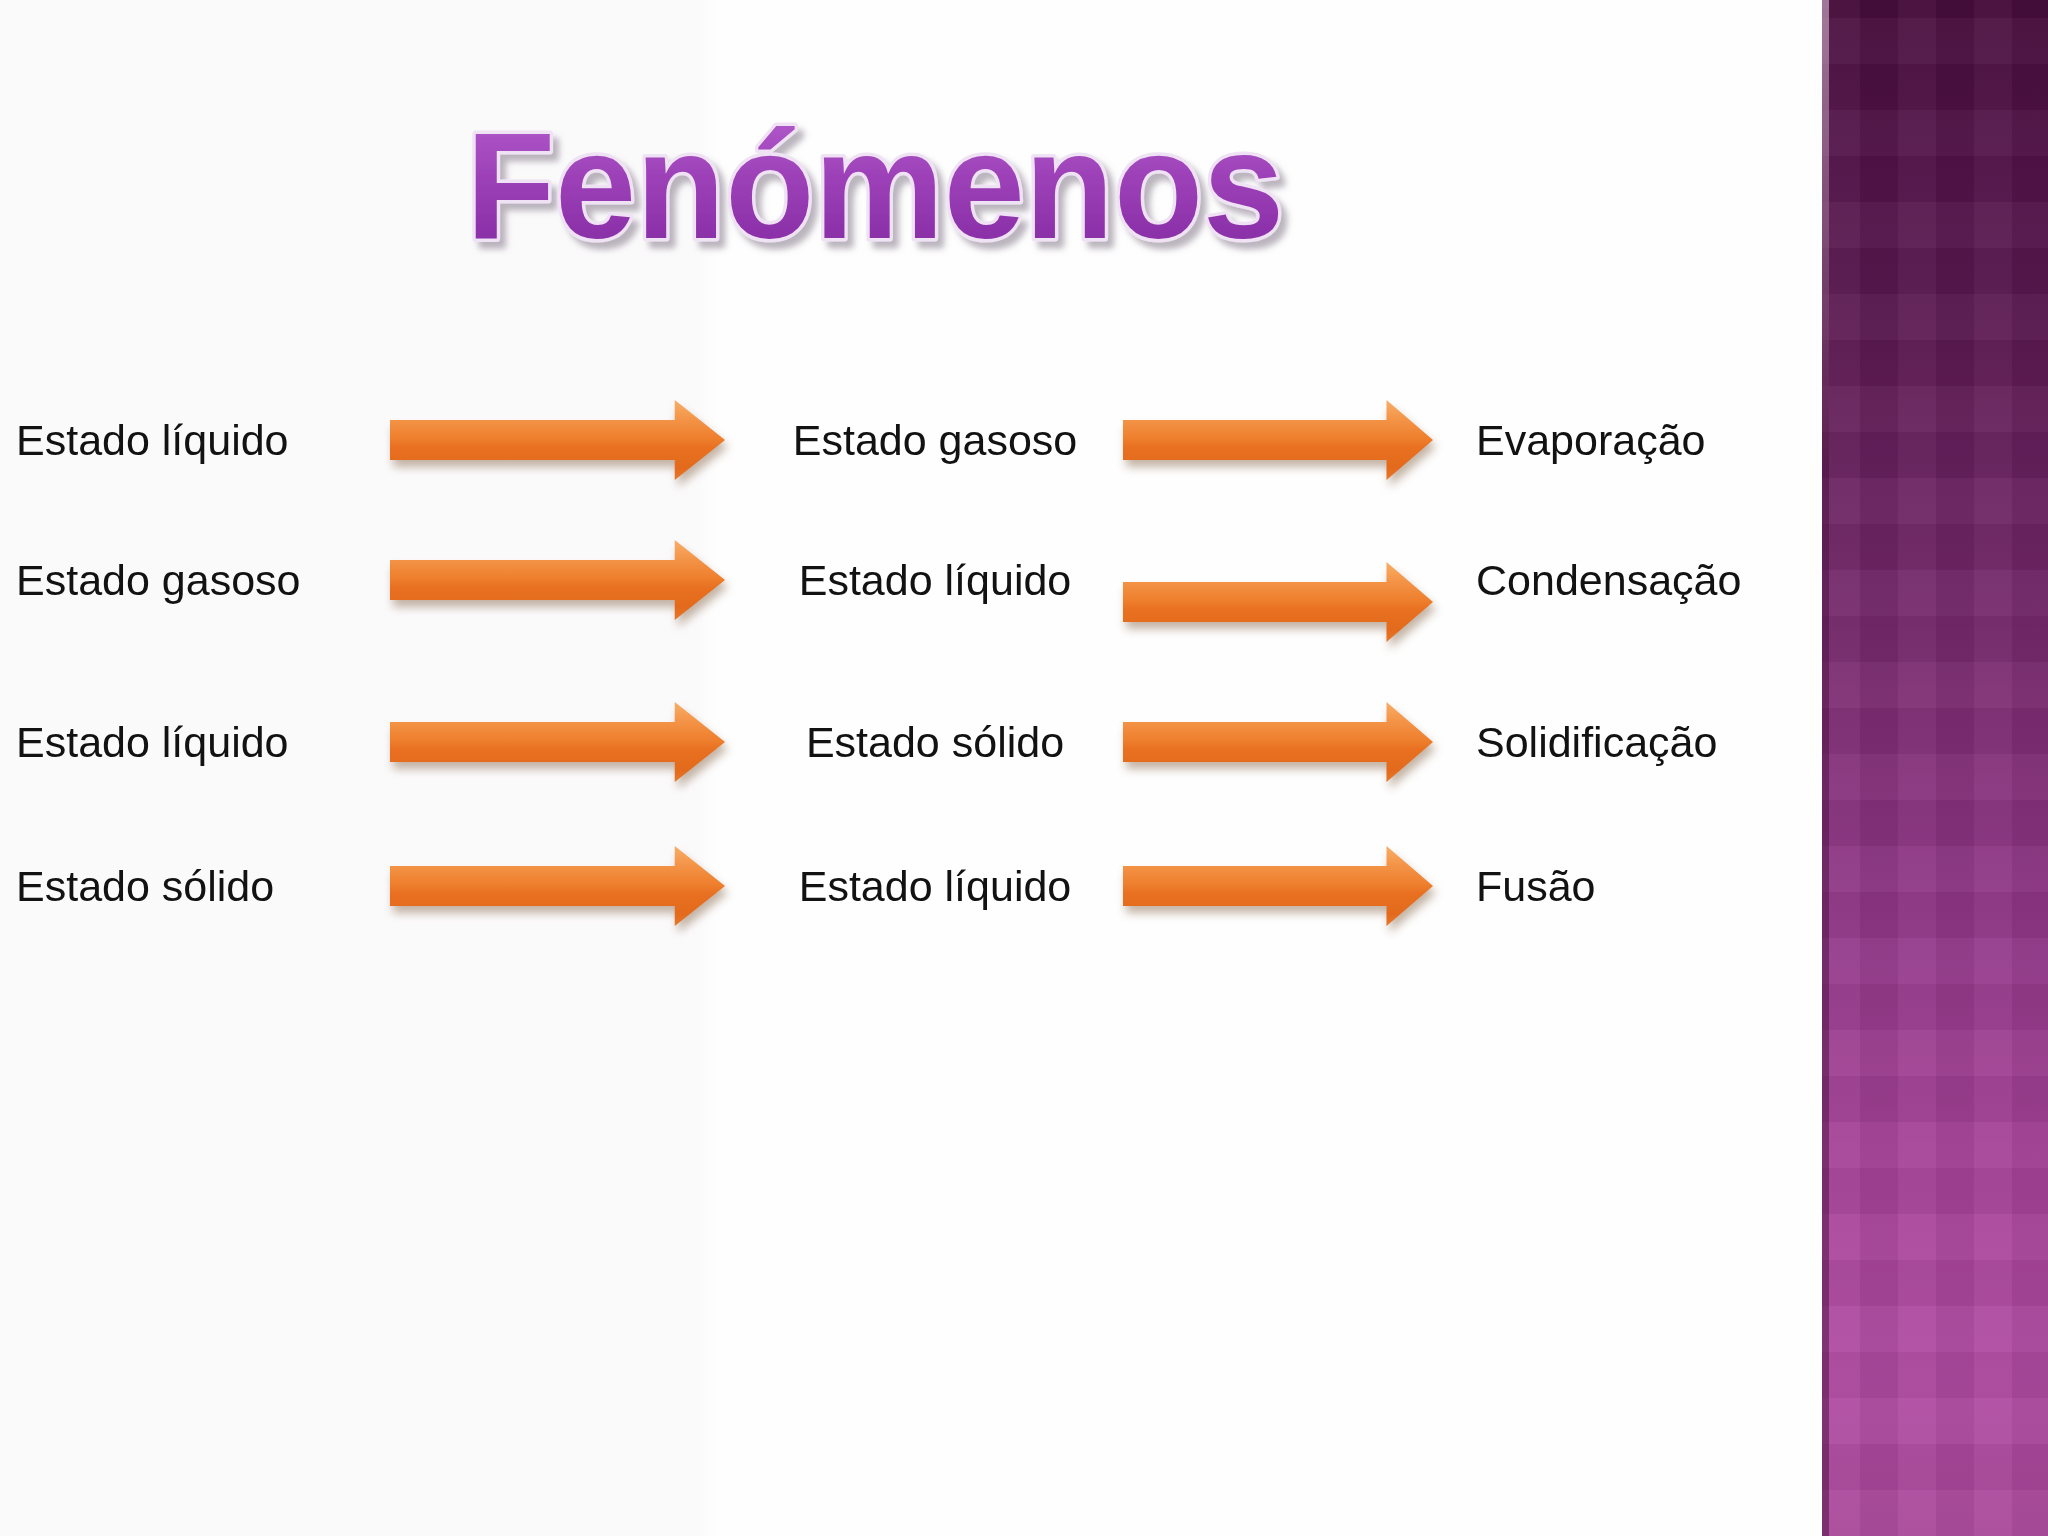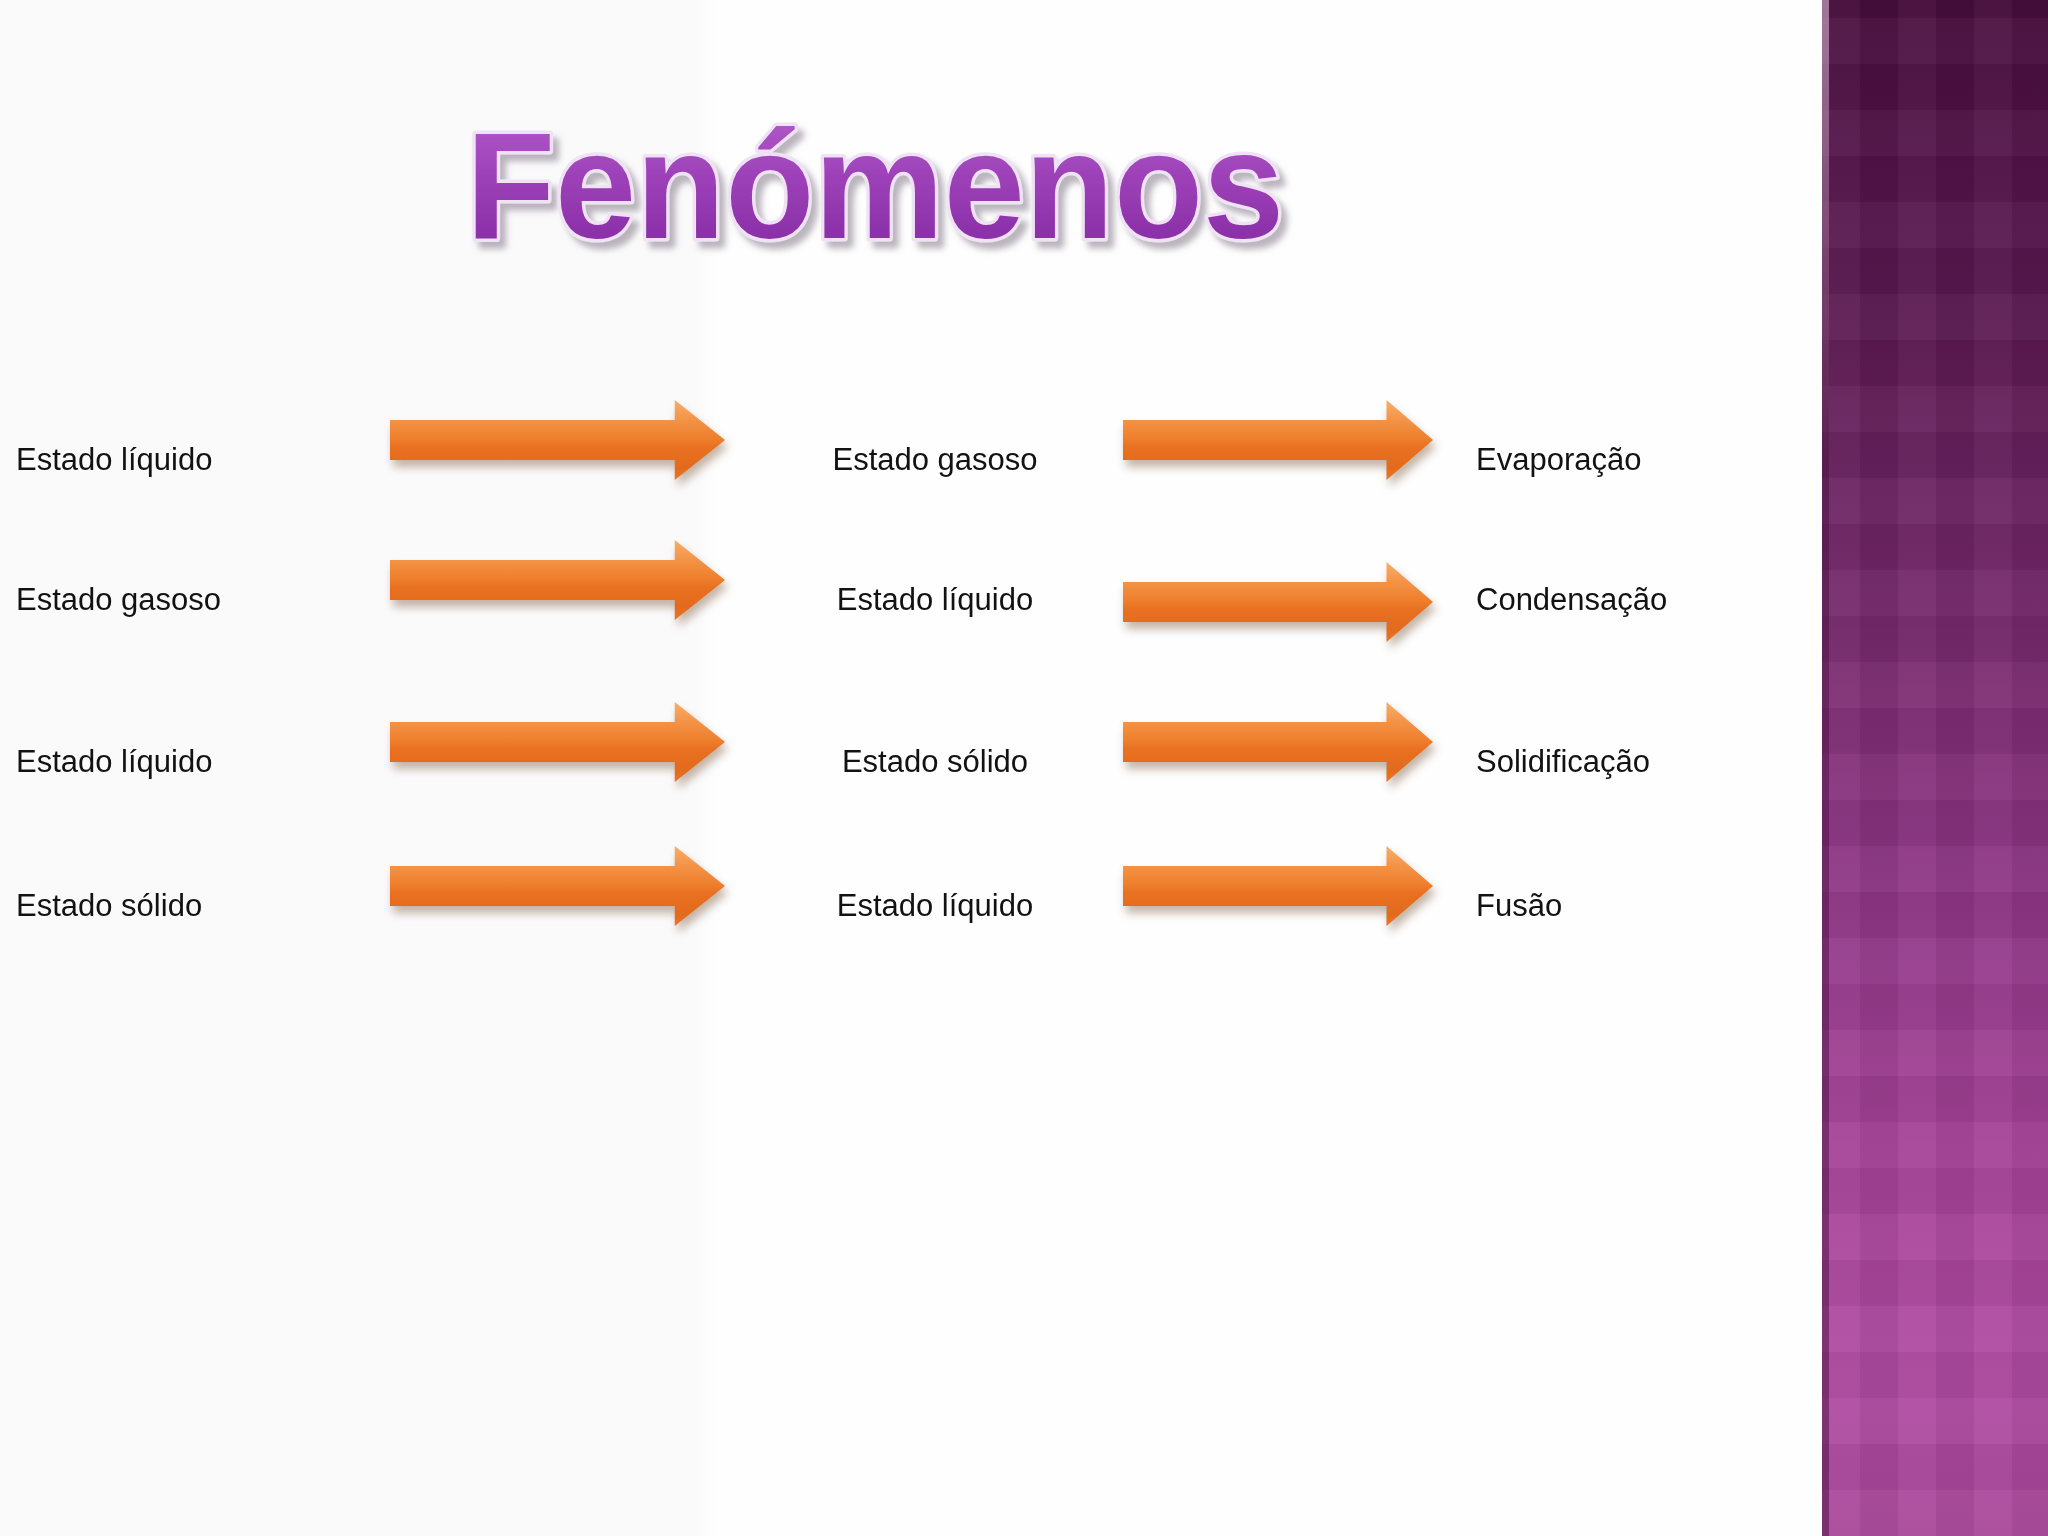--- a/index.html
+++ b/index.html
@@ -35,23 +35,22 @@
     stroke-width:7px;
     stroke-linejoin:round;
   }
 
   
   .row{position:absolute;left:0;top:0;width:100%;height:0;}
   .cell{
     position:absolute;
     top:calc(var(--cy) - 31px);
     height:62px;line-height:62px;
-    font-size:31px;color:#121212;
+    font-size:43px;color:#121212;
     white-space:nowrap;
-    margin-top:20px;
   }
   .cell.from{left:16px;width:360px;text-align:left;}
   .cell.to{left:760px;width:350px;text-align:center;}
   .cell.result{left:1476px;width:360px;text-align:left;}
 
   
   .arrow{
     position:absolute;
     top:calc(var(--cy) - 40px);
     height:80px;

